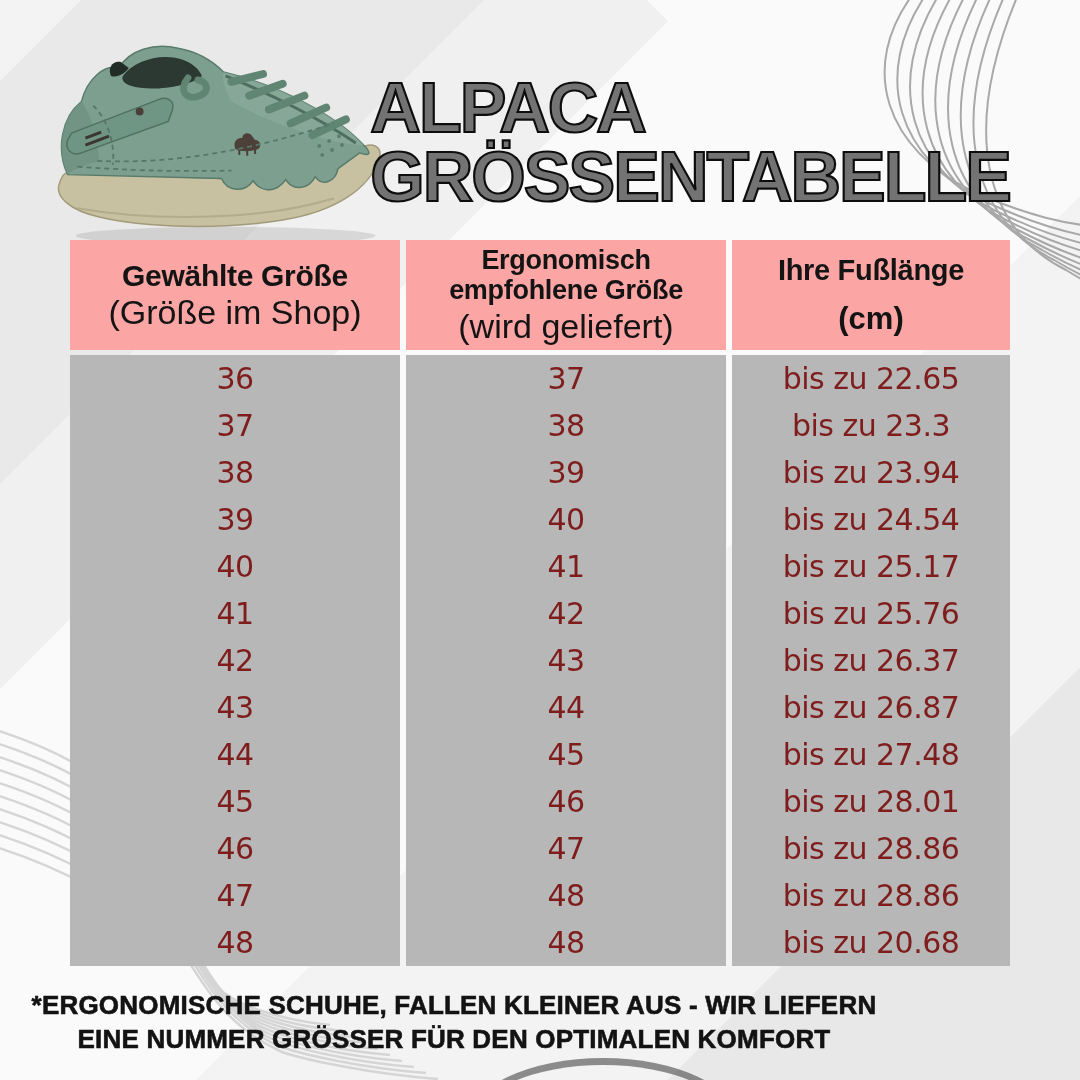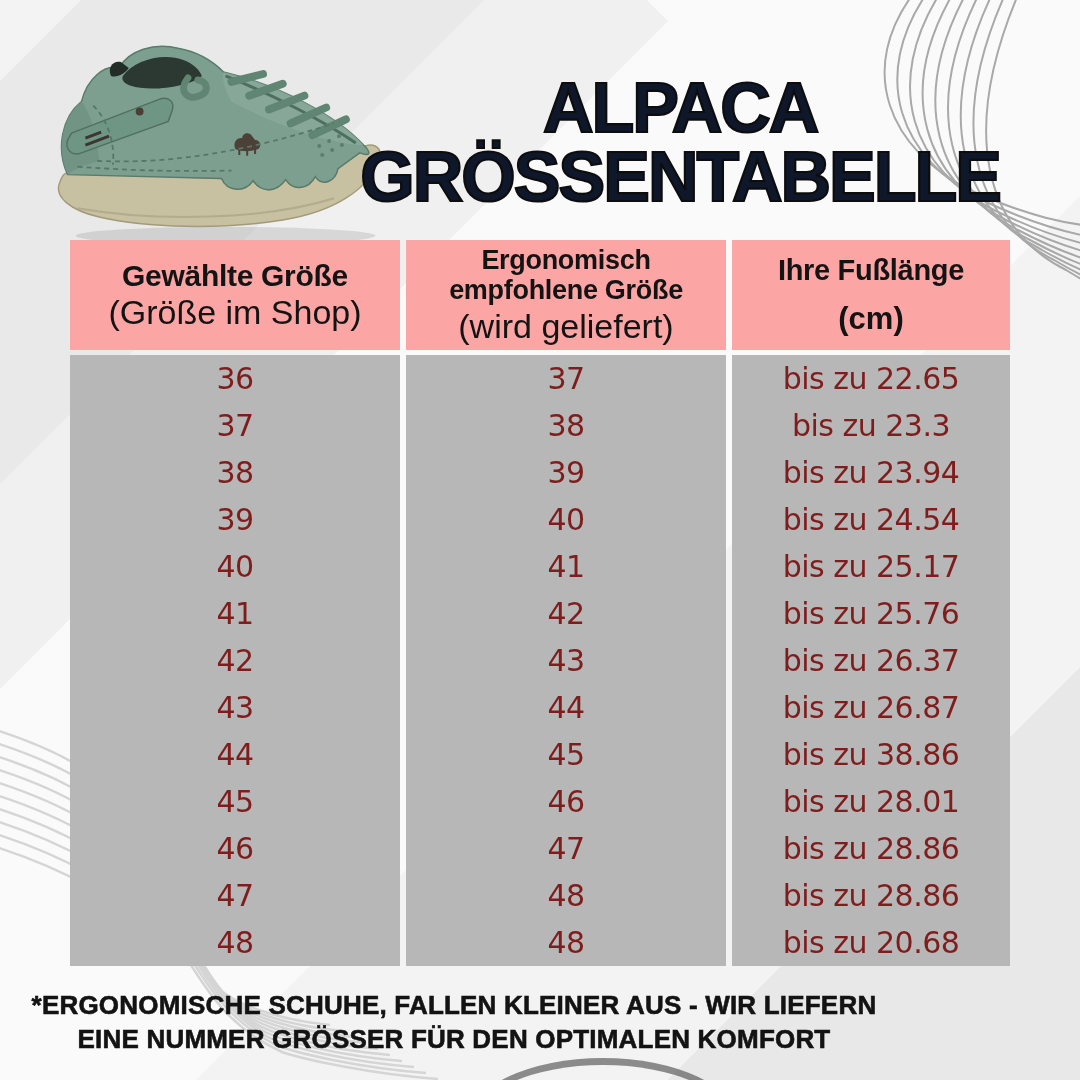--- a/index.html
+++ b/index.html
@@ -21,22 +21,22 @@
   .waves-bl{top:720px;left:0;}
   .arc-bottom{
     position:absolute;z-index:0;left:468px;top:1058px;width:270px;height:130px;
     border-radius:50%;border:7px solid transparent;border-top:7px solid rgba(70,70,70,.6);
     box-sizing:border-box;
   }
   
   .shoe{position:absolute;left:38px;top:42px;z-index:2;}
   
   .title{
-    position:absolute;right:80px;top:74px;z-index:2;
-    text-align:center;line-height:.98;color:#0f172a;
+    position:absolute;right:70px;top:74px;z-index:2;
+    text-align:left;line-height:.98;color:#737373;
     font-size:70px;font-weight:800;letter-spacing:-2px;
     -webkit-text-stroke:2.2px #0d0d0d;
   }
   .title span{display:block;}
   
   .size-table{
     position:absolute;left:70px;top:240px;z-index:2;
     width:940px;
     display:grid;grid-template-columns:330px 320px 278px;column-gap:6px;
   }
@@ -210,21 +210,21 @@
       </div>
       <div class="col-body">
           <div class="cell">bis zu 22.65</div>
           <div class="cell">bis zu 23.3</div>
           <div class="cell">bis zu 23.94</div>
           <div class="cell">bis zu 24.54</div>
           <div class="cell">bis zu 25.17</div>
           <div class="cell">bis zu 25.76</div>
           <div class="cell">bis zu 26.37</div>
           <div class="cell">bis zu 26.87</div>
-          <div class="cell">bis zu 38.86</div>
+          <div class="cell">bis zu 27.48</div>
           <div class="cell">bis zu 28.01</div>
           <div class="cell">bis zu 28.86</div>
           <div class="cell">bis zu 28.86</div>
           <div class="cell">bis zu 20.68</div>
         </div>
     </div>
   </div>
 
   <div class="footnote">
     <span>*ERGONOMISCHE SCHUHE, FALLEN KLEINER AUS - WIR LIEFERN</span>

